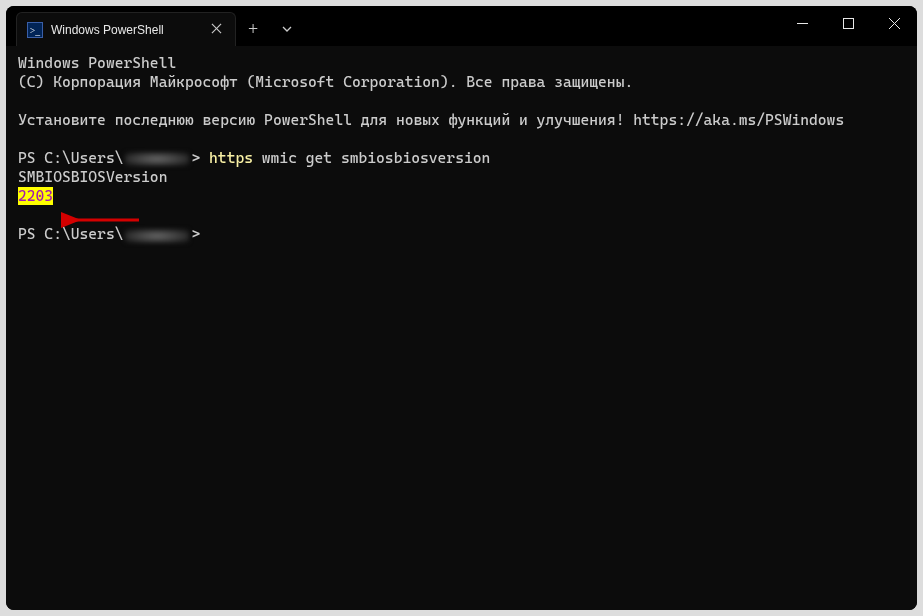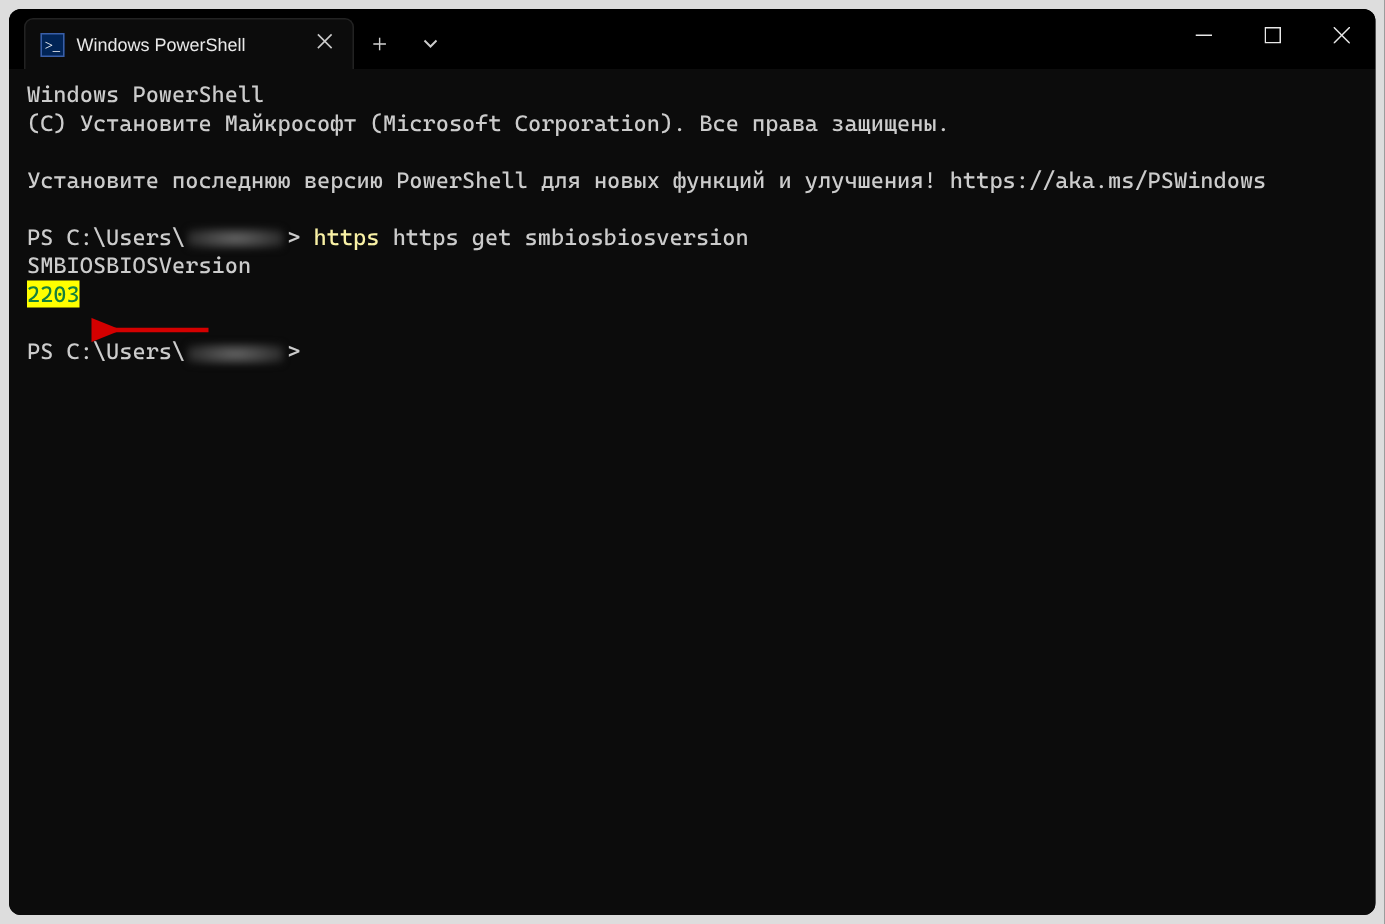--- a/index.html
+++ b/index.html
@@ -44,21 +44,21 @@
     width: 46px; display: flex; align-items: center; justify-content: center;
     color: #e8e8e8; cursor: pointer;
   }
   .winctrl svg { width: 11px; height: 11px; }
   .terminal {
     flex: 1; background: #0c0c0c; padding: 8px 12px;
     font-family: Consolas, "Cascadia Mono", monospace; font-size: 15px; line-height: 1.27;
     color: #cccccc; white-space: pre; position: relative;
   }
   .cmd-yellow { color: #f9f1a5; }
-  .highlight-box { background: #ffff00; color: #15803d; }
+  .highlight-box { background: #ffff00; color: #a21caf; }
   .redacted {
     display: inline-block; width: 64px; height: 14px; vertical-align: middle;
     background: radial-gradient(ellipse at center, #666 0%, #333 60%, #0c0c0c 100%);
     filter: blur(2px); border-radius: 3px; margin: 0 2px;
   }
   .arrow {
     position: absolute; pointer-events: none;
   }
   .arrow svg { display: block; }
 </style>
@@ -104,25 +104,25 @@
         <div class="winctrl">
           <svg viewBox="0 0 11 11">
               <line x1="0" y1="0" x2="11" y2="11" stroke="#e8e8e8" stroke-width="1"></line>
               <line x1="11" y1="0" x2="0" y2="11" stroke="#e8e8e8" stroke-width="1"></line>
             </svg>
         </div>
       </div>
     </div>
 
     <div class="terminal"><span>Windows PowerShell</span>
-<span>(C) Установите Майкрософт (Microsoft Corporation). Все права защищены.</span>
+<span>(C) Корпорация Майкрософт (Microsoft Corporation). Все права защищены.</span>
 
 <span>Установите последнюю версию PowerShell для новых функций и улучшения! https://aka.ms/PSWindows</span>
 
-<span>PS C:\Users\</span><span class="redacted"></span><span>&gt; </span><span class="cmd-yellow">https</span><span> https get smbiosbiosversion</span>
+<span>PS C:\Users\</span><span class="redacted"></span><span>&gt; </span><span class="cmd-yellow">https</span><span> wmic get smbiosbiosversion</span>
 <span>SMBIOSBIOSVersion</span>
 <span class="highlight-box">2203</span>
 
 <span>PS C:\Users\</span><span class="redacted"></span><span>&gt;</span>
 
       <div class="arrow" style="left:55px; top:124px;">
         <svg width="80" height="24">
           <defs>
             <marker id="ah" markerWidth="10" markerHeight="8" refX="2" refY="4" orient="auto">
               <path d="M10,0 L0,4 L10,8 Z" fill="#d40000"></path>

